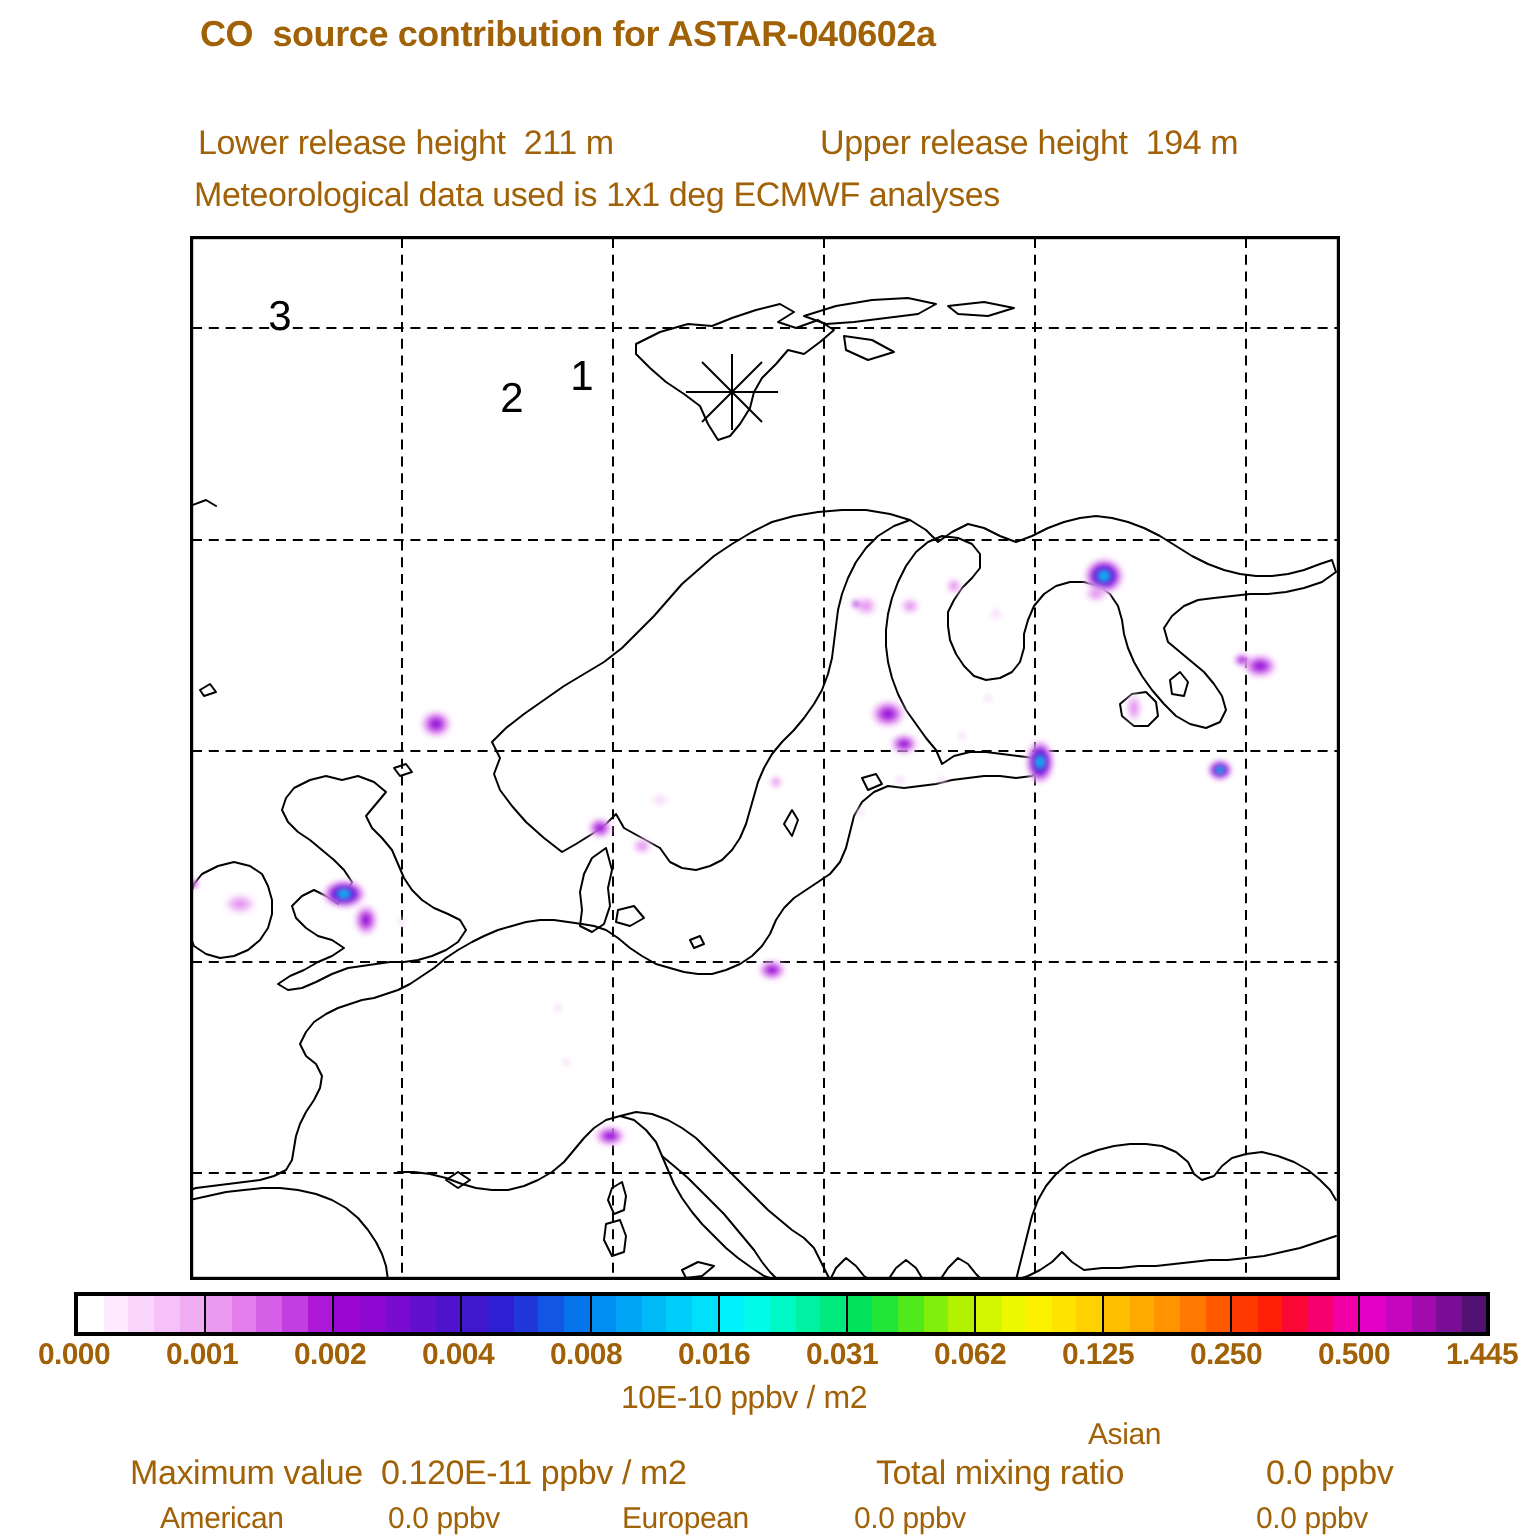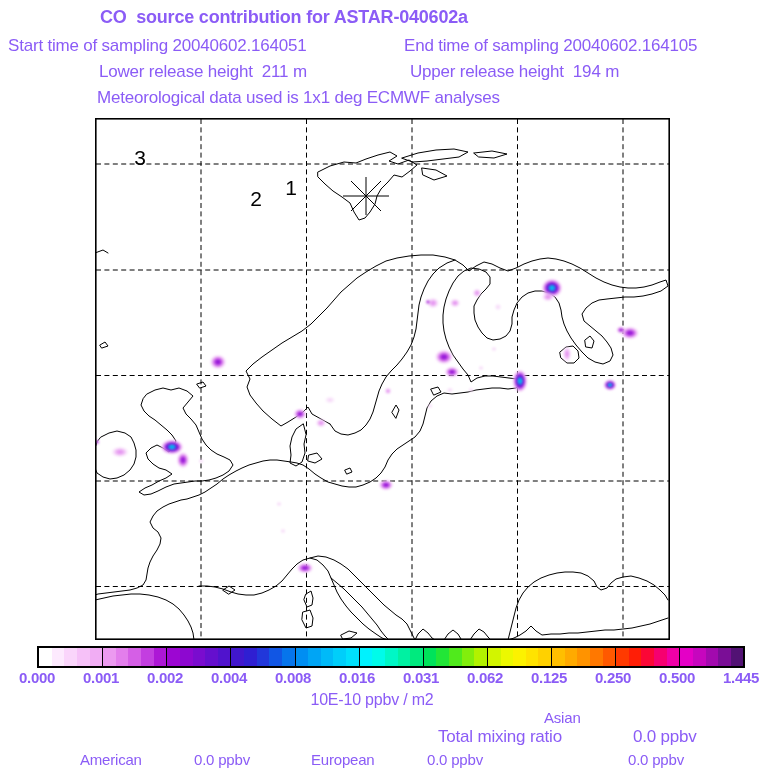--- a/index.html
+++ b/index.html
@@ -1,39 +1,37 @@
 <!DOCTYPE html>
 <html><head>
 <meta charset="utf-8">
 <style>
   html,body{margin:0;padding:0;background:#fff;}
   .canvas{position:relative;width:768px;height:768px;background:#ffffff;overflow:hidden;
-          font-family:"Liberation Sans", sans-serif;color:#8b5cf6;}
+          font-family:"Liberation Sans", sans-serif;color:#a16207;}
   .hline{position:absolute;white-space:pre;letter-spacing:-0.2px;}
   .title{font-weight:bold;font-size:18px;}
   .h2{font-size:17px;}
   .units{font-size:16px;}
   .stat1{font-size:17px;}
   .stat2{font-size:15px;}
   #colorbar{position:absolute;left:37px;top:646px;width:704px;height:18px;
             display:flex;border:2px solid #000;box-sizing:content-box;}
   #colorbar .cell{flex:1 1 auto;height:100%;}
   #colorbar .segstart{border-left:1.6px solid #000;}
   .cbar-label{position:absolute;top:669px;font-size:15px;font-weight:bold;
               transform:translateX(-50%);letter-spacing:-0.3px;}
   svg text{font-family:"Liberation Sans", sans-serif;}
 </style>
 </head>
 <body>
 
 <div class="canvas">
 
   <div class="hline title" style="left:100px;top:7px">CO  source contribution for ASTAR-040602a</div>
-  <div class="hline h2" style="left:8px;top:36px">Start time of sampling 20040602.164051</div>
-  <div class="hline h2" style="left:404px;top:36px">End time of sampling 20040602.164105</div>
   <div class="hline h2" style="left:99px;top:62px">Lower release height  211 m</div>
   <div class="hline h2" style="left:410px;top:62px">Upper release height  194 m</div>
   <div class="hline h2" style="left:97px;top:88px">Meteorological data used is 1x1 deg ECMWF analyses</div>
 
   <svg id="map-svg" style="position:absolute;left:95px;top:118px" width="575" height="522" viewBox="95 118 575 522" xmlns="http://www.w3.org/2000/svg">
     <defs>
       <filter id="soft" x="-60%" y="-60%" width="220%" height="220%">
         <feGaussianBlur stdDeviation="1.3"></feGaussianBlur>
       </filter>
       <radialGradient id="g0">
@@ -246,20 +244,21 @@
       <div class="cbar-label" style="left: 357px;">0.016</div>
       <div class="cbar-label" style="left: 421px;">0.031</div>
       <div class="cbar-label" style="left: 485px;">0.062</div>
       <div class="cbar-label" style="left: 549px;">0.125</div>
       <div class="cbar-label" style="left: 613px;">0.250</div>
       <div class="cbar-label" style="left: 677px;">0.500</div>
       <div class="cbar-label" style="left: 741px;">1.445</div>
     </div>
   <div class="hline units" style="left:372px;top:691px;transform:translateX(-50%)">10E-10 ppbv / m2</div>
 
+  <div class="hline stat1" style="left:65px;top:727px">Maximum value  0.120E-11 ppbv / m2</div>
   <div class="hline stat1" style="left:438px;top:727px">Total mixing ratio</div>
   <div class="hline stat1" style="left:633px;top:727px">0.0 ppbv</div>
 
   <div class="hline stat2" style="left:80px;top:751px">American</div>
   <div class="hline stat2" style="left:194px;top:751px">0.0 ppbv</div>
   <div class="hline stat2" style="left:311px;top:751px">European</div>
   <div class="hline stat2" style="left:427px;top:751px">0.0 ppbv</div>
   <div class="hline stat2" style="left:544px;top:709px">Asian</div>
   <div class="hline stat2" style="left:628px;top:751px">0.0 ppbv</div>
 </div>

